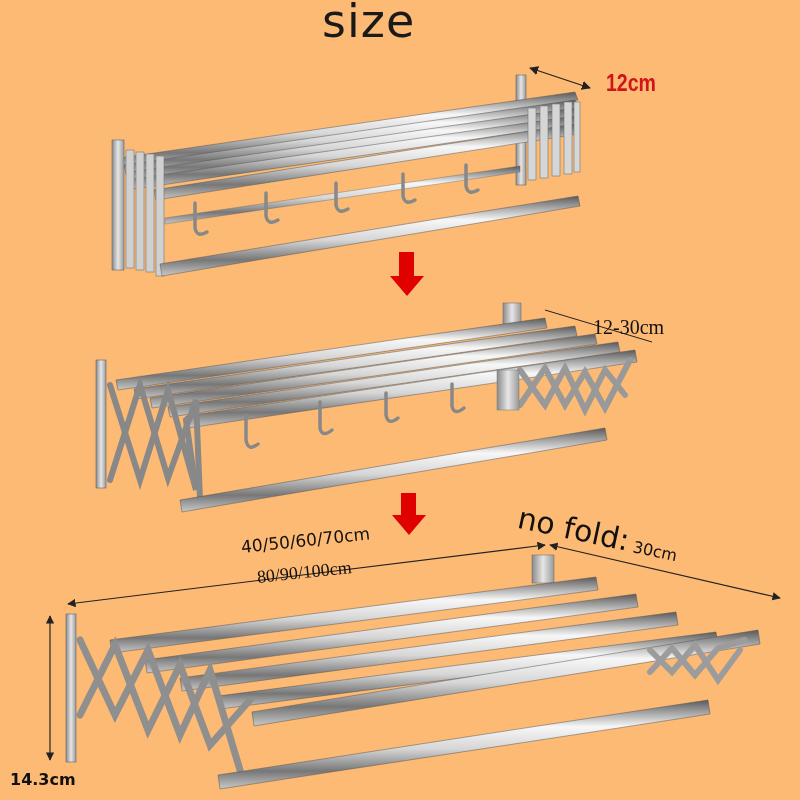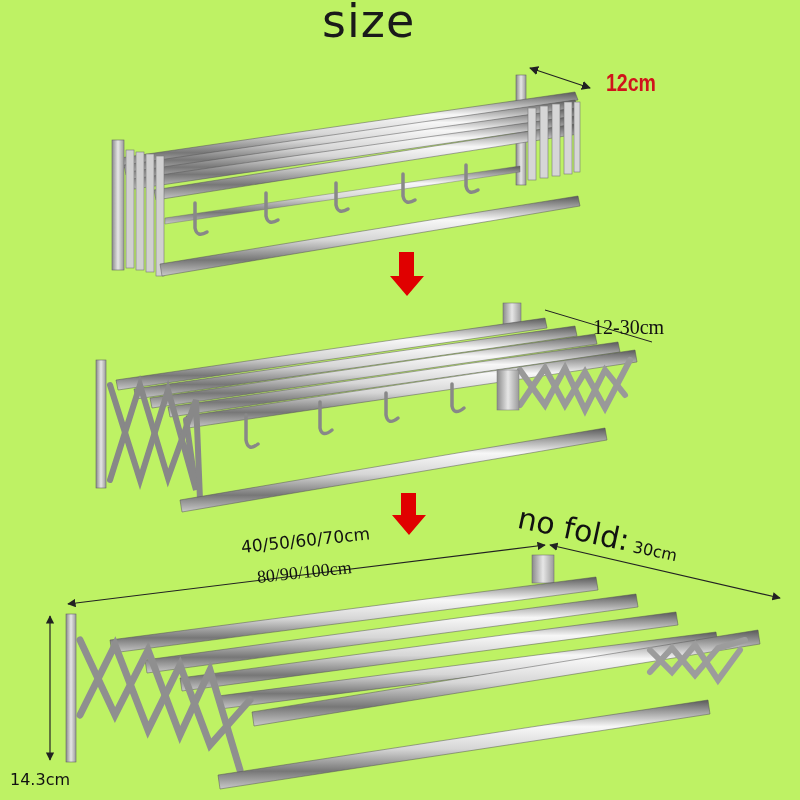--- a/index.html
+++ b/index.html
@@ -1,16 +1,16 @@
 <!DOCTYPE html>
 <html><head>
 <meta charset="utf-8">
 <style>
   html,body{margin:0;padding:0;background:#ffffff;}
-  #stage{position:relative;width:800px;height:800px;overflow:hidden;background:#bef264;font-family:"DejaVu Sans","Liberation Sans",sans-serif;}
+  #stage{position:relative;width:800px;height:800px;overflow:hidden;background:#fdba74;font-family:"DejaVu Sans","Liberation Sans",sans-serif;}
   .title{position:absolute;left:322px;top:-6px;font-size:46px;color:#1a1a1a;letter-spacing:1px;font-family:"DejaVu Sans",sans-serif;}
   .lbl-red{position:absolute;left:606px;top:70px;font-size:23px;font-weight:bold;color:#d0141b;font-family:"Liberation Sans",sans-serif;transform:scaleX(0.85);transform-origin:left top;}
   .lbl-serif{position:absolute;font-family:"Liberation Serif","DejaVu Serif",serif;color:#111;}
   .lbl-sans{position:absolute;font-family:"DejaVu Sans",sans-serif;color:#111;}
   svg{position:absolute;left:0;top:0;}
 </style>
 </head>
 <body>
 
 <div id="stage">
@@ -157,15 +157,15 @@
 
   <div class="lbl-sans" style="left:240px;top:537px;font-size:17px;transform:rotate(-6deg);transform-origin:left top;">40/50/60/70cm</div>
 
   <div class="lbl-serif" style="left:256px;top:567px;font-size:18px;transform:rotate(-6deg);transform-origin:left top;">80/90/100cm</div>
 
   <div style="position:absolute;left:522px;top:500px;transform:rotate(12deg);transform-origin:left top;white-space:nowrap;color:#111;">
     <span style="font-family:'DejaVu Sans',sans-serif;font-size:30px;">no fold:</span>
     <span style="font-family:'DejaVu Sans',sans-serif;font-size:16px;">30cm</span>
   </div>
 
-  <div class="lbl-sans" style="left:10px;top:770px;font-size:16px;">14.3cm</div>
+  <div class="lbl-sans" style="left:10px;top:770px;font-size:16px;font-weight:bold;">14.3cm</div>
 
 </div>
 
 </body></html>

